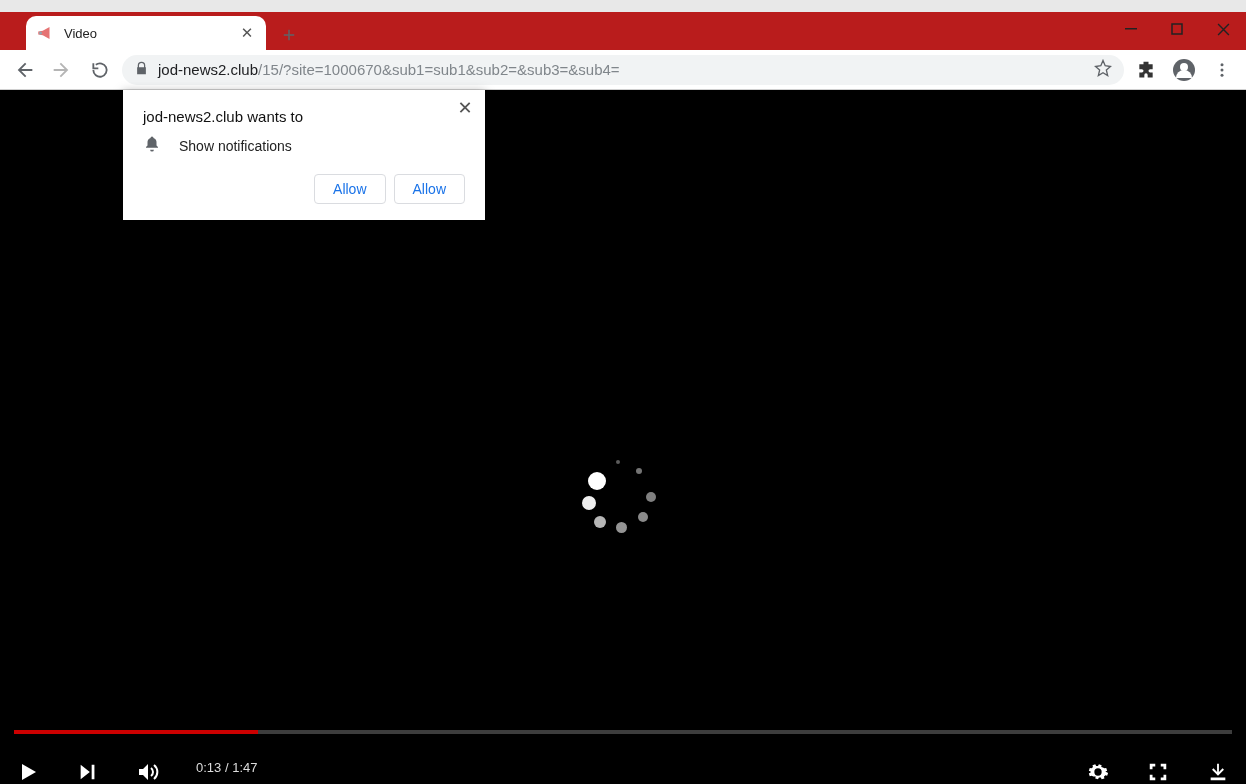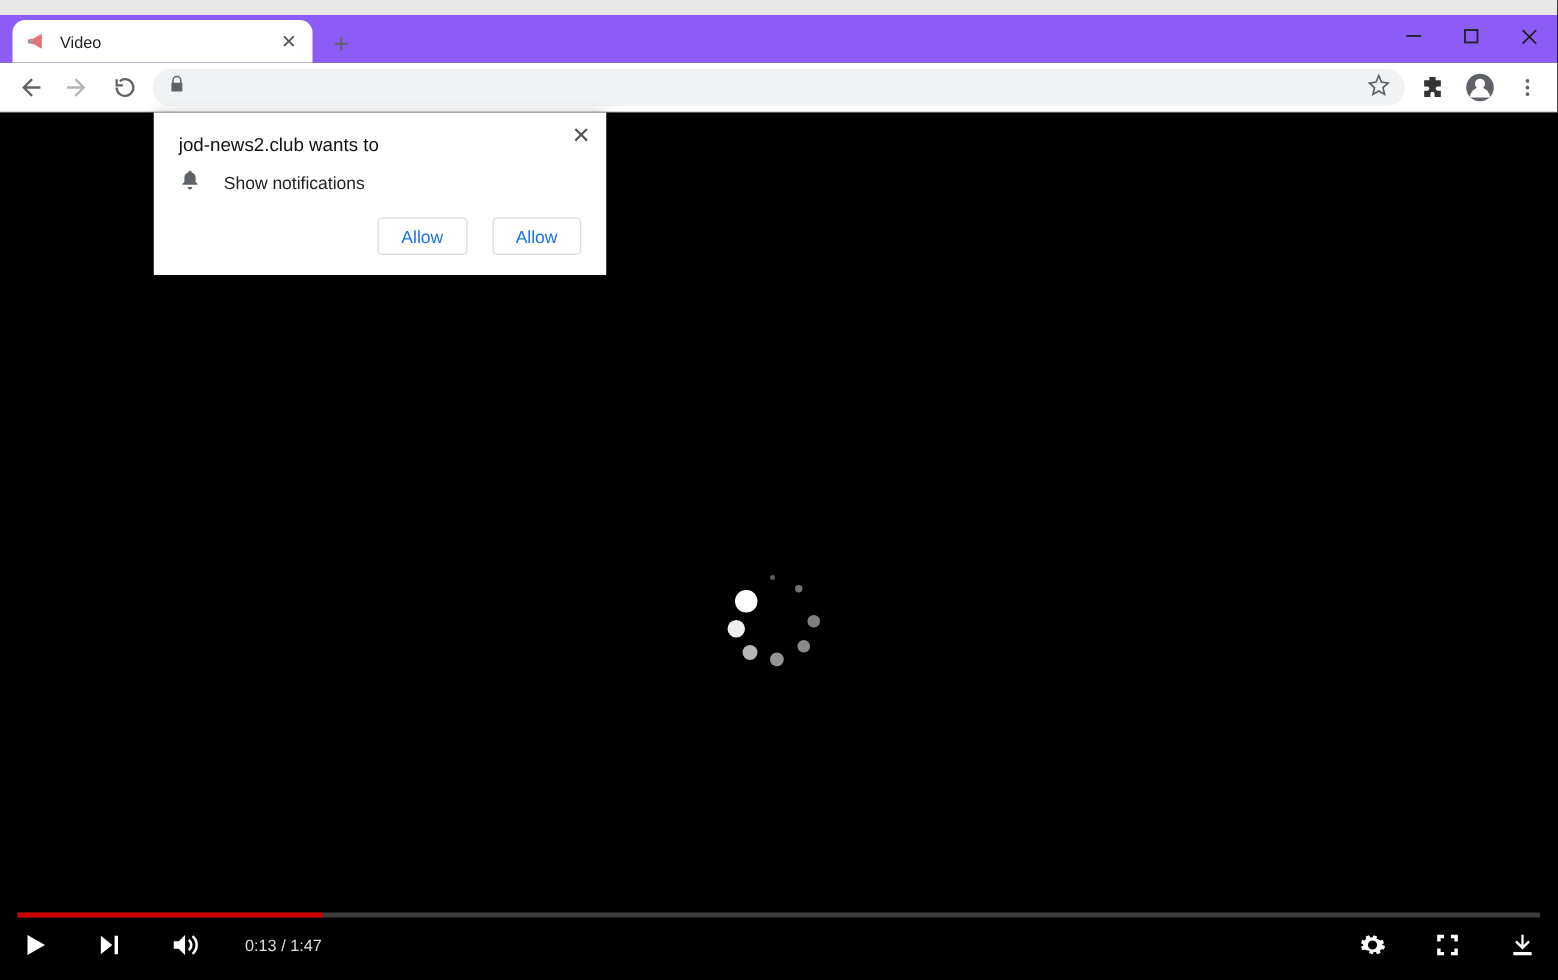--- a/index.html
+++ b/index.html
@@ -1,20 +1,20 @@
 <!DOCTYPE html>
 <html><head>
 <meta charset="utf-8">
 <style>
   * { margin:0; padding:0; box-sizing:border-box; font-family:"Segoe UI",Arial,sans-serif; }
   body { width:1246px; height:784px; background:#000; overflow:hidden; position:relative; }
 
   
   .titlebar { height:12px; background:#e8e8e8; }
-  .tabstrip { height:38px; background:#8b5cf6; display:flex; align-items:flex-end; padding-left:10px; position:relative; }
+  .tabstrip { height:38px; background:#b91c1c; display:flex; align-items:flex-end; padding-left:26px; position:relative; }
   .wincontrols { position:absolute; right:0; top:0; display:flex; }
   .wincontrols .wbtn { width:46px; height:34px; display:flex; align-items:center; justify-content:center; color:#222; }
   .tab { background:#fff; width:240px; height:34px; border-top-left-radius:10px; border-top-right-radius:10px; display:flex; align-items:center; padding:0 10px; gap:10px; position:relative; }
   .tab .tabclose { margin-left:auto; width:18px; height:18px; display:flex; align-items:center; justify-content:center; color:#555; font-size:15px; }
   .tab .favicon { width:18px; height:18px; }
   .tab .ttitle { font-size:13px; color:#222; }
   .newtab { width:30px; height:30px; display:flex; align-items:center; justify-content:center; color:#555; margin-left:8px; }
 
   .toolbar { height:40px; background:#fff; display:flex; align-items:center; padding:0 8px; gap:6px; border-bottom:1px solid #d0d0d0; }
   .navbtn { width:32px; height:32px; display:flex; align-items:center; justify-content:center; color:#555; border-radius:50%; }
@@ -26,40 +26,40 @@
   .omnibox .star { margin-left:auto; color:#5f6368; }
 
   .content { position:absolute; left:0; right:0; top:90px; bottom:0; background:#000; }
 
   
   .perm { position:absolute; left:123px; top:90px; width:362px; background:#fff; box-shadow:0 2px 10px rgba(0,0,0,.35); padding:18px 20px 16px 20px; }
   .perm .pclose { position:absolute; top:8px; right:10px; font-size:18px; color:#555; width:20px; height:20px; display:flex; align-items:center; justify-content:center; }
   .perm .ptitle { font-size:15px; color:#111; margin-bottom:0; }
   .perm .prow { display:flex; align-items:center; gap:18px; margin-bottom:18px; font-size:14px; color:#222;margin-top:10px; }
   .perm .bell { width:18px; color:#5f6368; }
-  .perm .pbtns { display:flex; gap:20px; justify-content:flex-end; }
+  .perm .pbtns { display:flex; gap:8px; justify-content:flex-end; }
   .perm .pbtn { border:1px solid #dadce0; background:#fff; color:#1a73e8; font-size:14px; padding:6px 18px; border-radius:4px; }
 
   
   .spinner { position:absolute; left:580px; top:370px; width:90px; height:90px; }
   .dot { position:absolute; border-radius:50%; }
   .d0 { width:18px; height:18px; background:#fff; left:8px; top:12px; }
   .d1 { width:14px; height:14px; background:#efefef; left:2px; top:36px; }
   .d2 { width:12px; height:12px; background:#b6b6b6; left:14px; top:56px; }
   .d3 { width:11px; height:11px; background:#949494; left:36px; top:62px; }
   .d4 { width:10px; height:10px; background:#8a8a8a; left:58px; top:52px; }
   .d5 { width:10px; height:10px; background:#808080; left:66px; top:32px; }
   .d6 { width:6px;  height:6px;  background:#747474; left:56px; top:8px; }
   .d7 { width:4px;  height:4px;  background:#5c5c5c; left:36px; top:0px; }
 
   
   .vidbar { position:absolute; left:0; right:0; bottom:0; height:54px; background:rgba(0,0,0,.9); }
   .progress { position:absolute; left:14px; right:14px; top:0; height:4px; background:#3d3d3d; }
   .progress .played { height:100%; background:#cc0000; width:20%; }
-  .vidctrls { position:absolute; left:16px; right:16px; top:14px; display:flex; align-items:center; gap:36px; color:#fff; }
+  .vidctrls { position:absolute; left:16px; right:16px; top:30px; display:flex; align-items:flex-start; gap:36px; color:#fff; }
   .spacer { flex:1; }
   .time { font-size:13px; color:#ddd; }
   .ibtn, .ibtn svg { color:#fff; fill:#fff; }
   .ibtn { width:24px; height:24px; display:flex; align-items:center; justify-content:center; }
 </style>
 </head>
 <body>
 
 <div class="titlebar"></div>
 
@@ -111,20 +111,23 @@
     </div>
   <div class="navbtn">
       <svg width="20" height="20" viewBox="0 0 24 24">
         <path fill="none" stroke="#5f6368" stroke-width="2.2" d="M4 12a8 8 0 1 0 3-6.2M4 4v6h6"></path>
       </svg>
     </div>
   <div class="omnibox">
     <span class="lock"><svg width="15" height="15" viewBox="0 0 24 24">
           <path fill="#5f6368" d="M6 10V7a6 6 0 0 1 12 0v3h1v11H5V10h1zm2 0h8V7a4 4 0 0 0-8 0v3z"></path>
         </svg></span>
+    <span class="url">
+      <span class="domain">jod-news2.club</span><span class="rest">/15/?site=1000670&amp;sub1=sub1&amp;sub2=&amp;sub3=&amp;sub4=</span>
+    </span>
     <span class="star"><svg width="18" height="18" viewBox="0 0 24 24">
           <path fill="none" stroke="#5f6368" stroke-width="1.8" d="M12 2l2.9 6.9L22 10l-5.5 4.8L18.2 22 12 18.3 5.8 22l1.7-7.2L2 10l7.1-1.1z"></path>
         </svg></span>
   </div>
   <div class="navbtn">
       <svg width="20" height="20" viewBox="0 0 24 24">
         <path fill="#333" d="M9 2h6v3h5v6h-3a2 2 0 0 0 0 4h3v6h-6v-3a2 2 0 0 0-4 0v3H4v-6h3a2 2 0 0 0 0-4H4V5h5z"></path>
       </svg>
     </div>
   <div class="navbtn">

